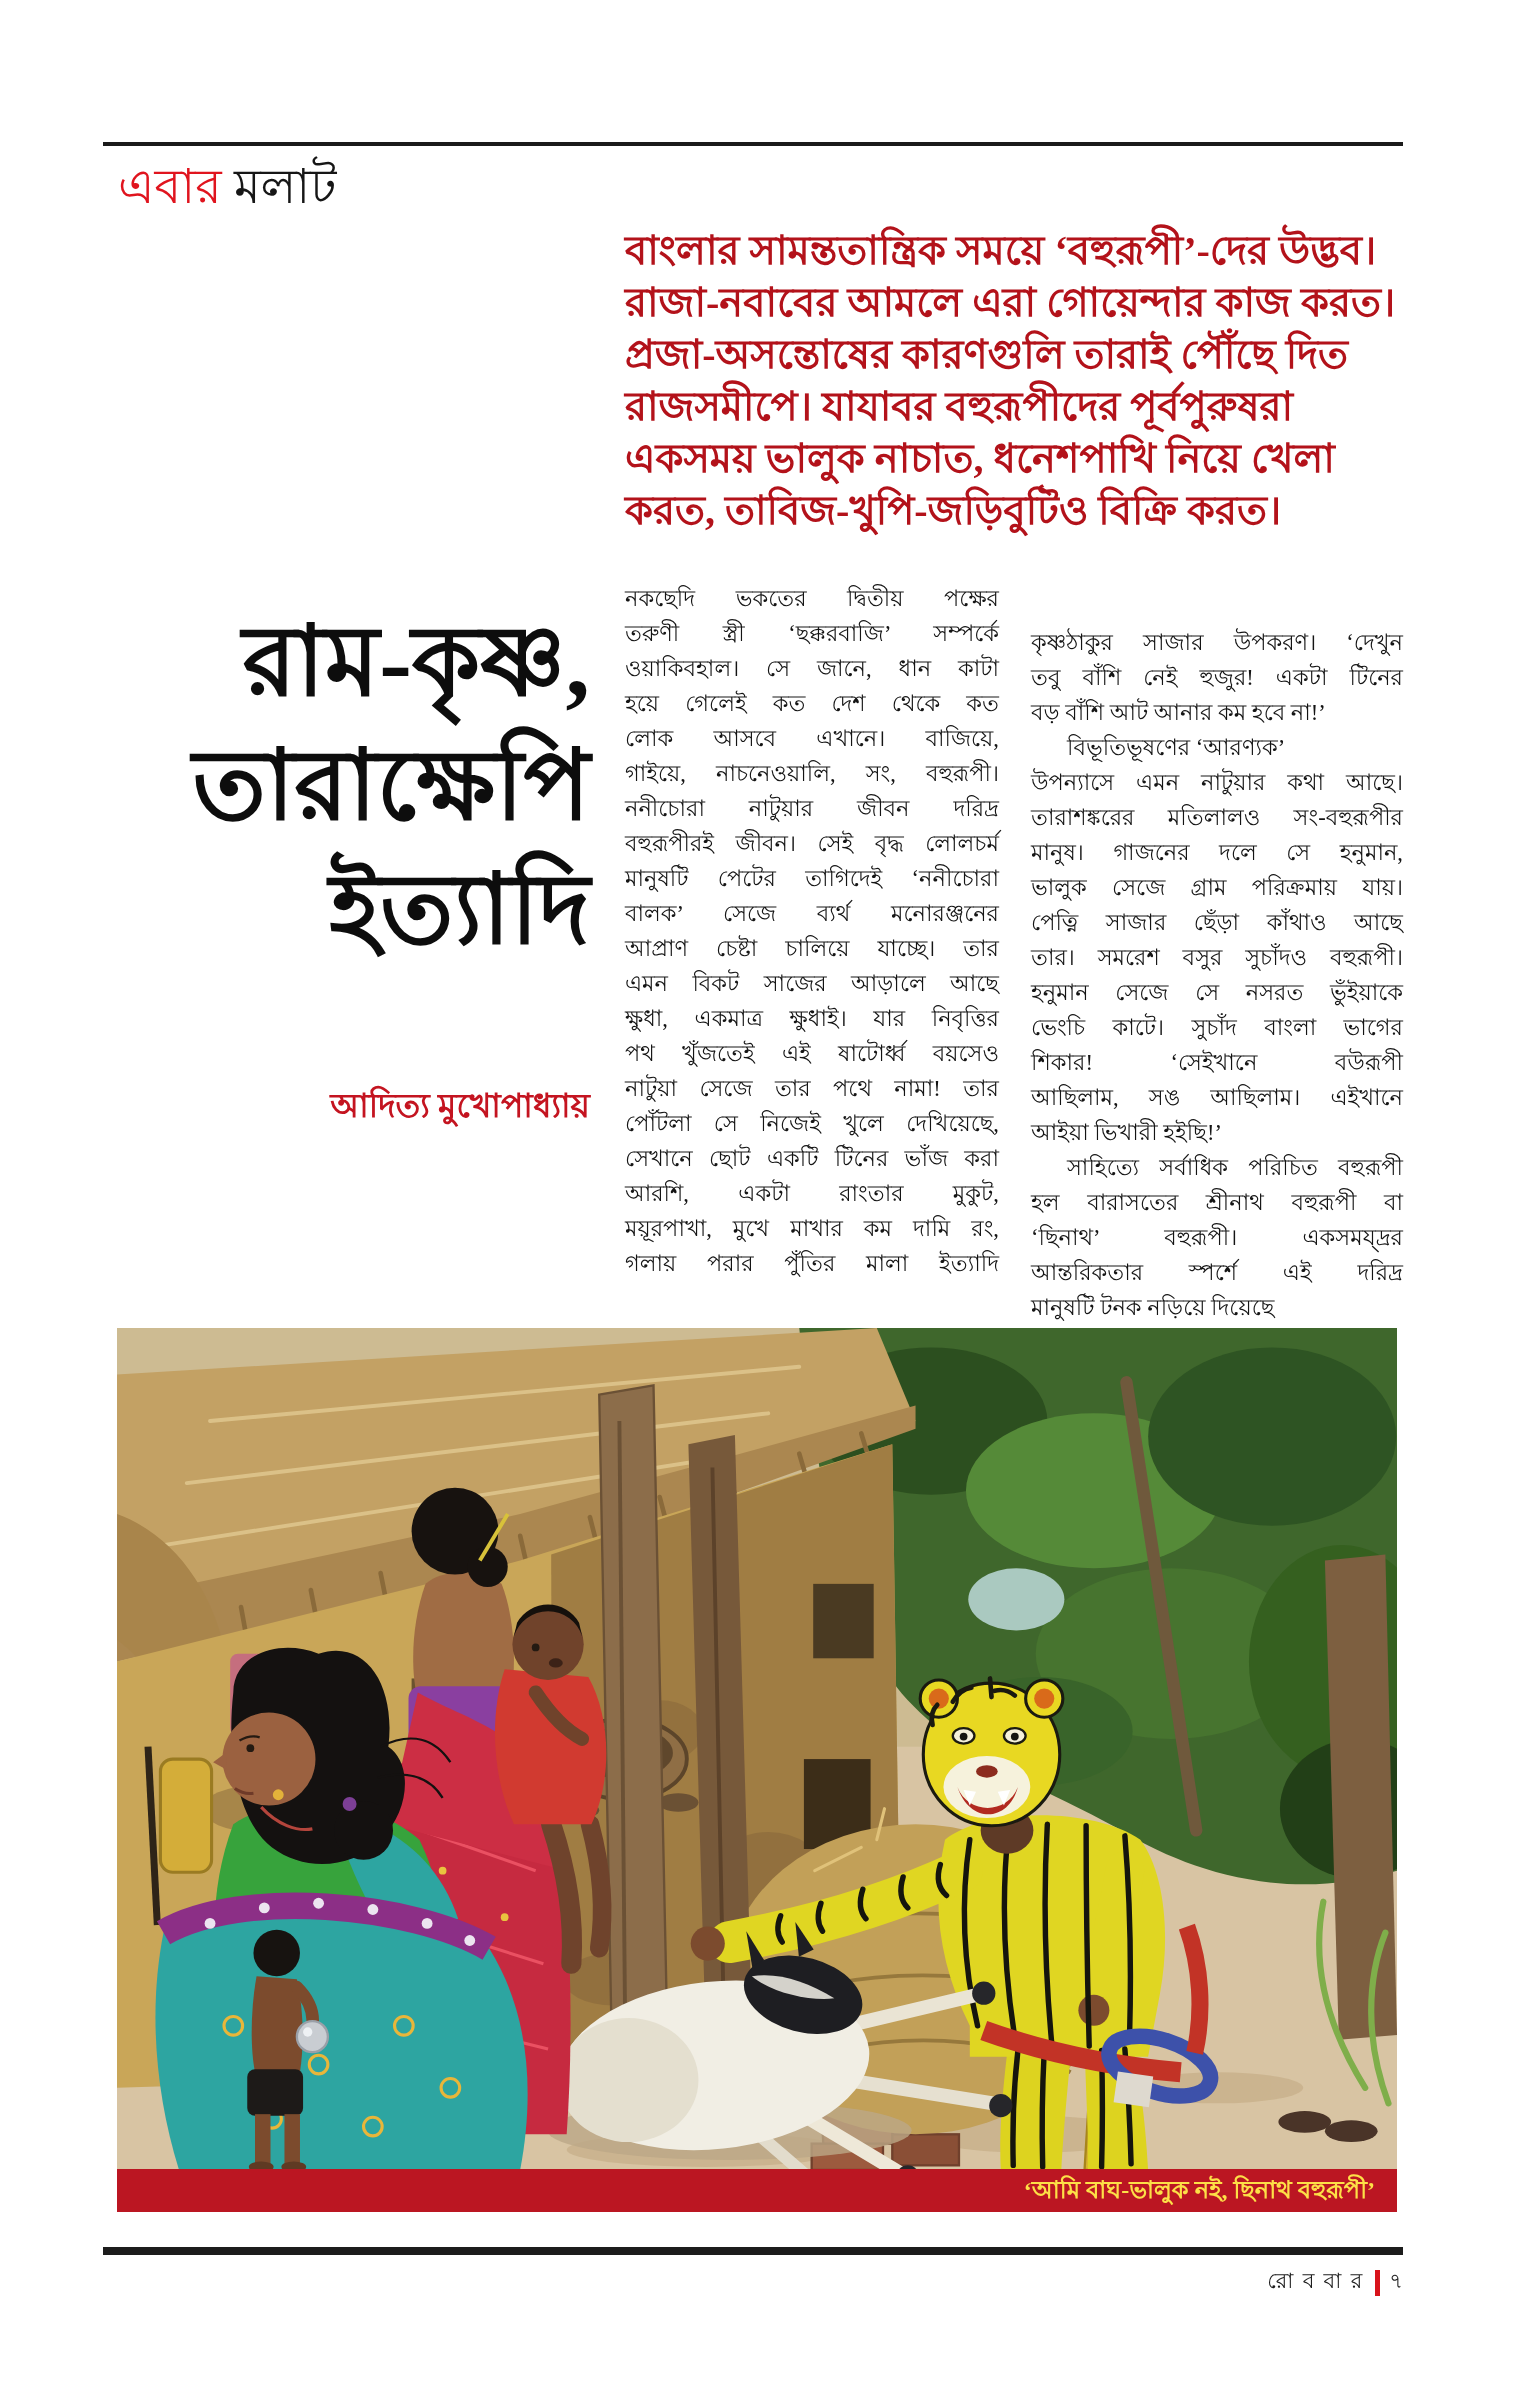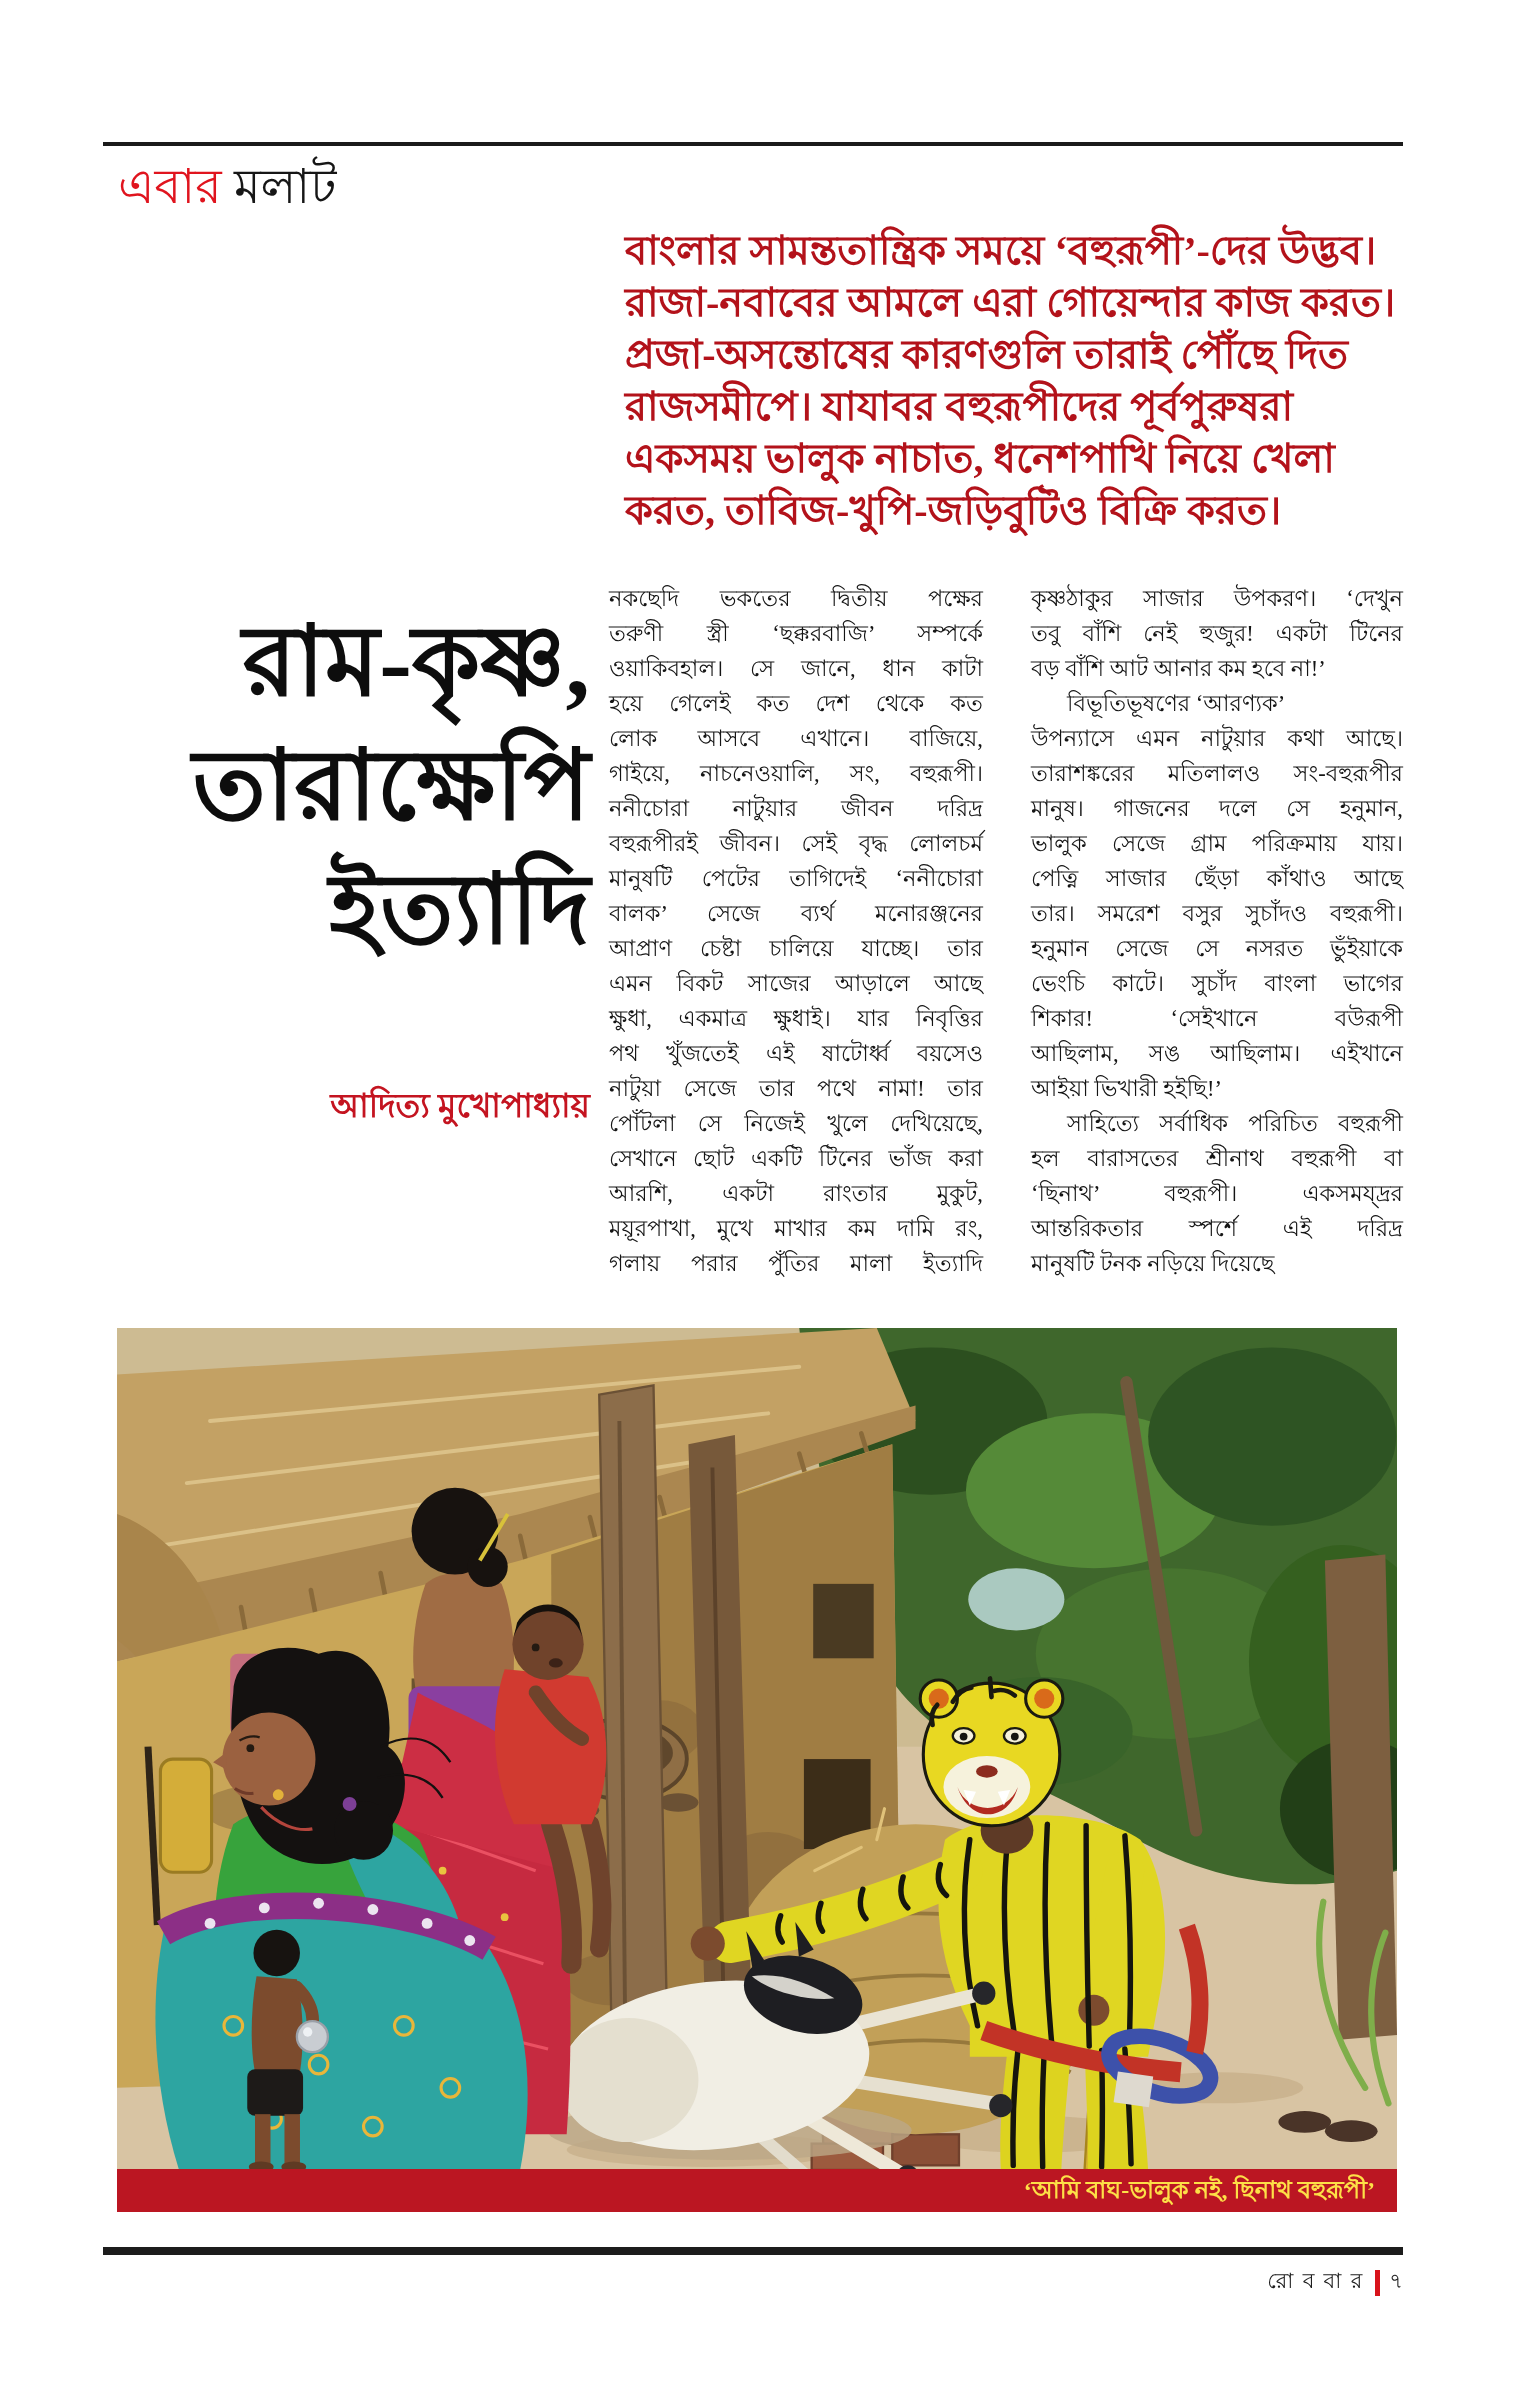--- a/index.html
+++ b/index.html
@@ -22,22 +22,22 @@
   .headline {
     position:absolute; left:85px; top:600px; width:505px; text-align:right;
     font-size:98px; line-height:124px; font-weight:bold; color:#0d0d0d;
   }
   .byline {
     position:absolute; left:85px; top:1080px; width:505px; text-align:right;
     font-size:33px; font-weight:bold; color:var(--byline-red,#c41420);
   }
 
   .bodycol { position:absolute; top:581px; color:#141414; font-size:22.5px; line-height:35px; }
-  .bodycol.c1 { left:609px; width:374px; }
-  .bodycol.c2 { left:1031px; width:372px; }
+  .bodycol.c1 { left:625px; width:374px; }
+  .bodycol.c2 { left:1031px; width:372px;margin-top:44px; }
   .body-line { text-align:justify; text-align-last:justify; }
   .body-line.flush { text-align-last:left; }
   .body-line.para-start { text-indent:36px; }
 
   .photo { position:absolute; left:117px; top:1328px; width:1280px; height:884px; margin:0; background:#cdbb92; }
   .photo svg { display:block; width:1280px; height:842px; }
   .caption-strip {
     position:absolute; left:0; bottom:0; width:100%; height:43px;
     background:var(--caption-red,#bb1622); color:#fde047;
     font-size:24px; font-weight:bold; line-height:43px; text-align:right;

